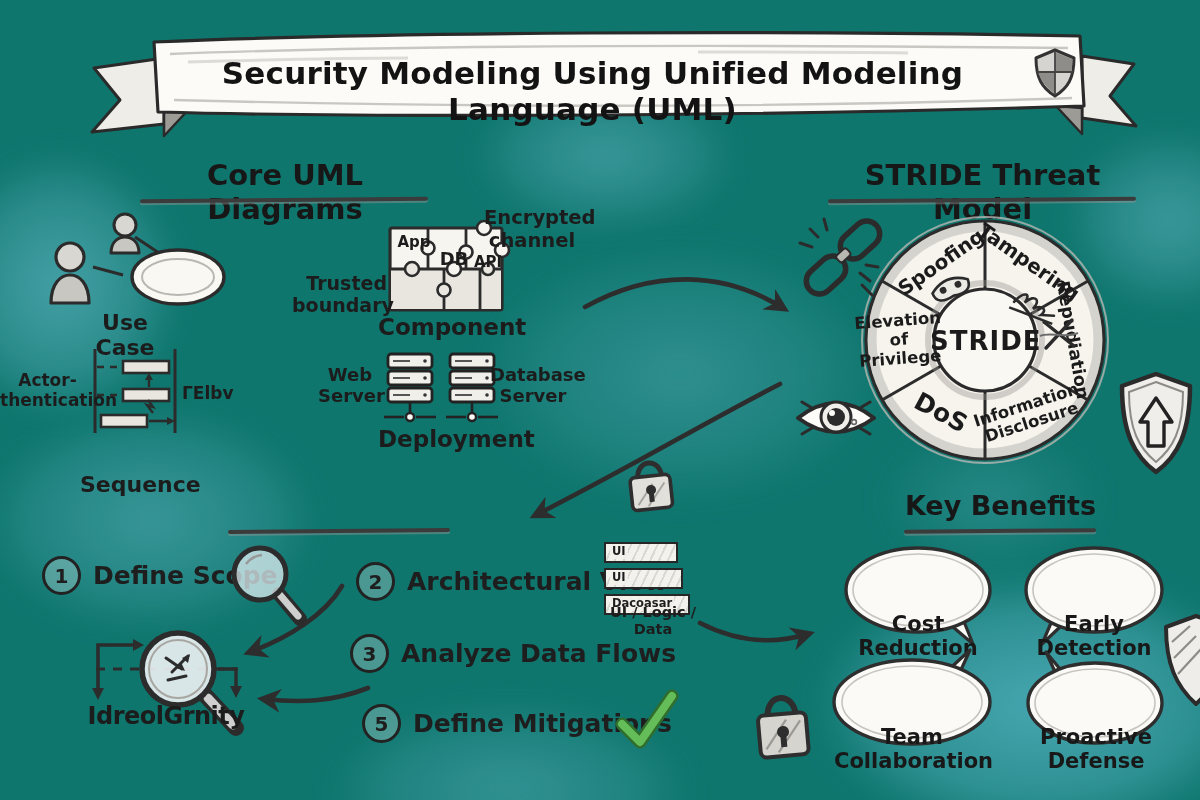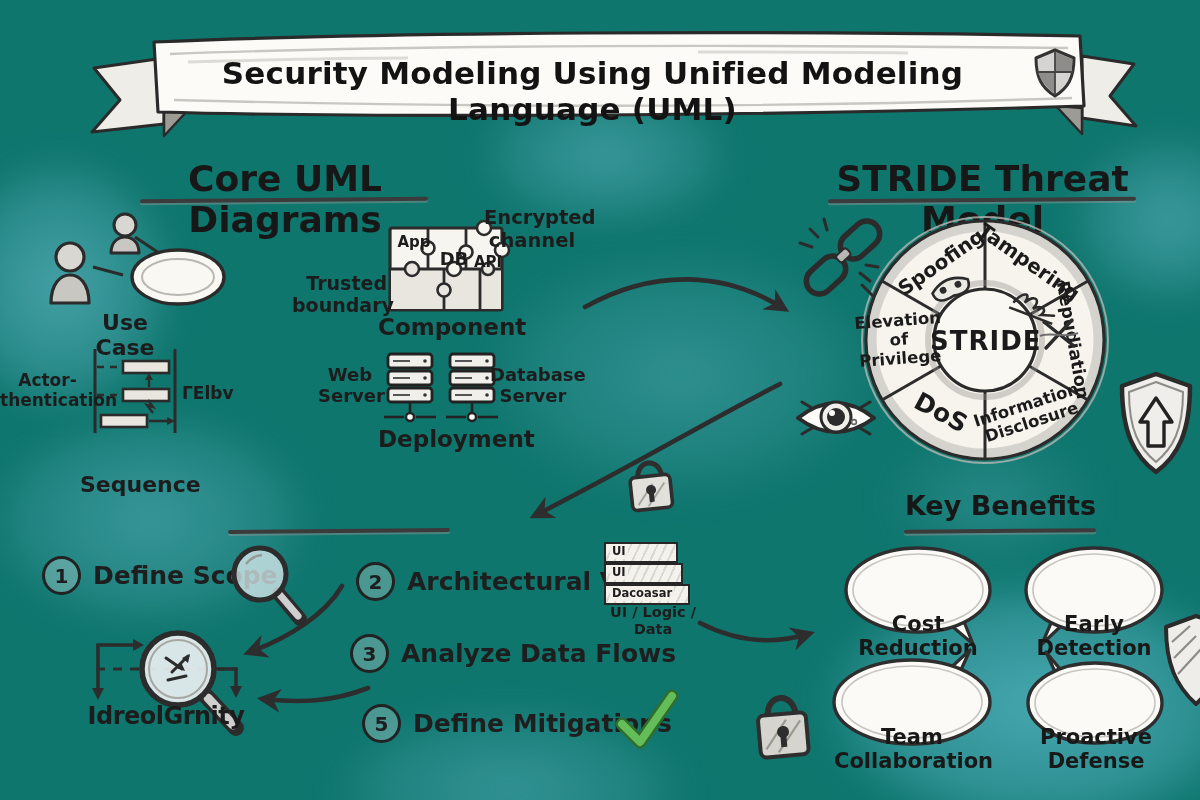--- a/index.html
+++ b/index.html
@@ -4,30 +4,30 @@
 <style>
   html,body{margin:0;padding:0;background:#e9e7e2;}
   #canvas{
     position:relative;width:1200px;height:800px;overflow:hidden;
     background:#0f766e;
     font-family:"DejaVu Sans",sans-serif;color:#1e1e1e;
   }
   .wash{position:absolute;border-radius:50%;filter:blur(16px);pointer-events:none;}
   .abs{position:absolute;}
   .hand{font-weight:700;letter-spacing:.2px;}
-  .heading{position:absolute;text-align:center;font-weight:700;font-size:36px;color:#171717;}
+  .heading{position:absolute;text-align:center;font-weight:700;font-size:29px;color:#171717;}
   .underline{position:absolute;height:4px;background:#3b3b3b;border-radius:3px;
     box-shadow:0 2px 0 rgba(150,150,150,.45);transform:rotate(-.5deg);}
   .label{position:absolute;text-align:center;font-weight:700;color:#1c1c1c;}
   .note{position:absolute;text-align:center;font-weight:700;color:#1c1c1c;line-height:1.18;}
   .step{position:absolute;display:flex;align-items:center;gap:12px;}
   .stepnum{width:33px;height:33px;border:3px solid #222;border-radius:50%;
     display:flex;align-items:center;justify-content:center;font-size:20px;font-weight:700;flex:0 0 auto;background:rgba(255,255,255,.25);}
   .steplabel{font-size:25px;font-weight:700;white-space:nowrap;}
-  .bar{position:relative;border:2.5px solid #262626;background:#f4f2ec;height:17px;
+  .bar{position:relative;border:2.5px solid #262626;background:#f4f2ec;height:17px;margin-bottom:5px;
     background-image:repeating-linear-gradient(115deg,transparent 0 6px,rgba(150,150,150,.28) 6px 8px);}
   .bar span{position:absolute;left:4px;top:0px;font-size:11.5px;font-weight:700;background:rgba(244,242,236,.85);padding:0 2px;line-height:15px;}
   .wheel-label{position:absolute;text-align:center;font-weight:700;color:#1b1b1b;}
   .bubble-text{position:absolute;text-align:center;font-weight:700;font-size:21px;line-height:1.12;color:#181818;margin-top:48px;}
   svg{display:block;}
 </style>
 </head>
 <body>
 
 <div id="canvas">

